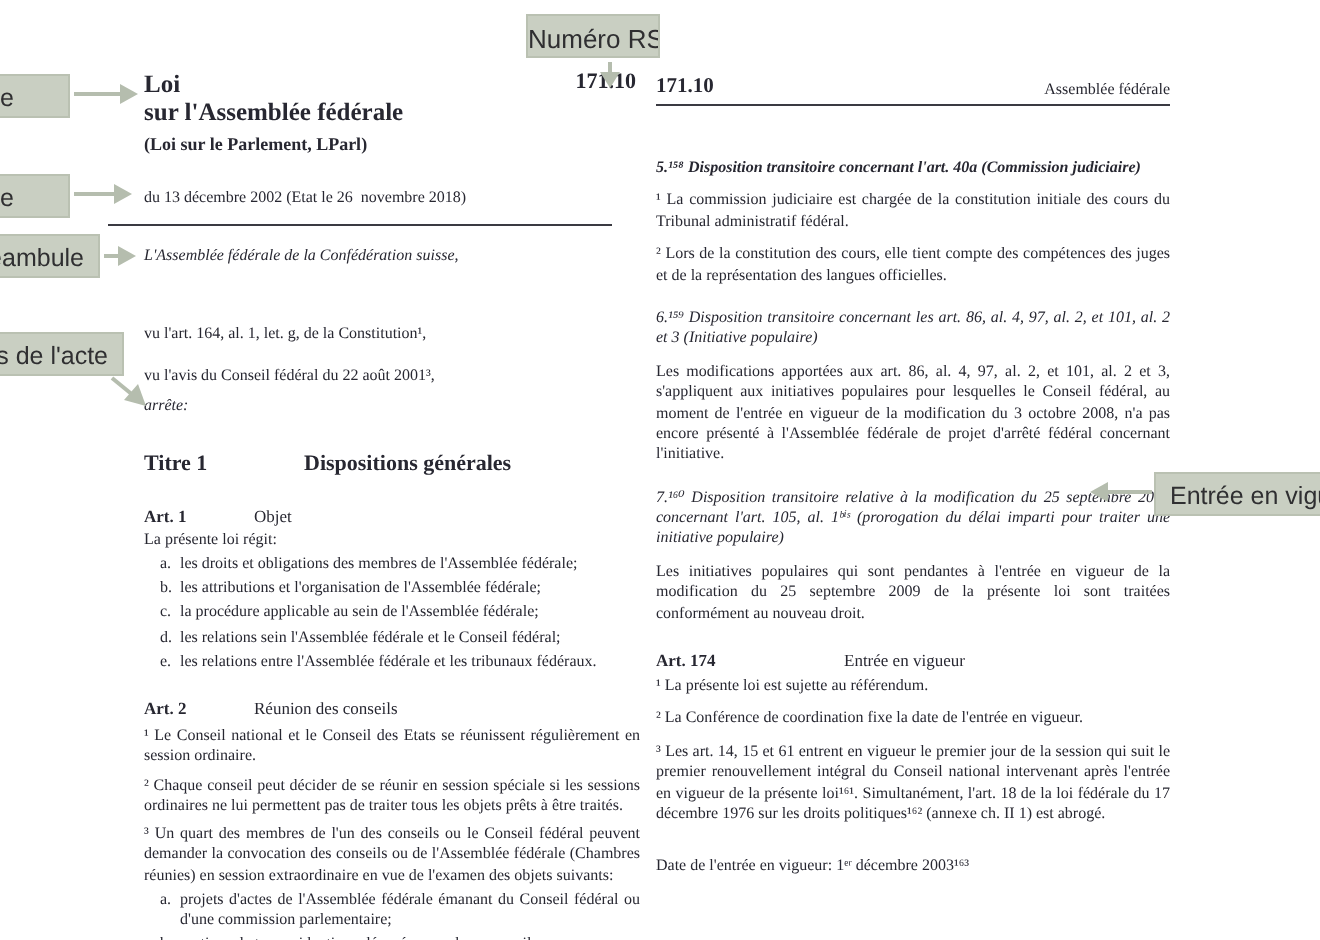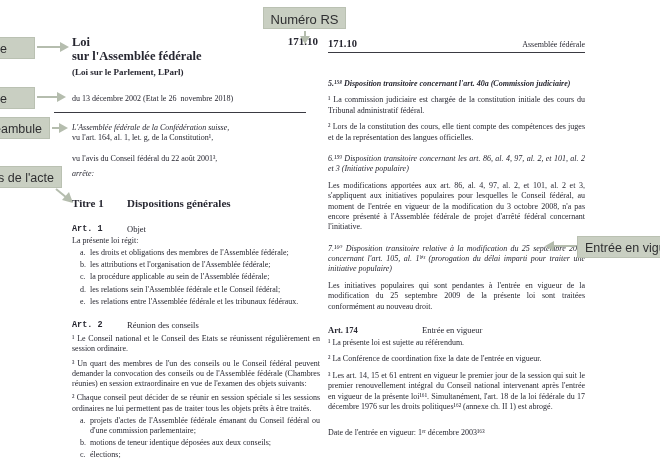--- a/index.html
+++ b/index.html
@@ -17,27 +17,27 @@
   #right-page{left:328px;top:38px;width:332px;height:432px;}
 
   .lp-content{margin-left:14px;width:248px;}
   .rs-left{position:absolute;right:2px;top:2px;font-weight:bold;font-size:11px;}
   .law-title{font-size:12.5px;font-weight:bold;line-height:1.15;padding-top:2px;}
   .law-subtitle{font-size:9px;font-weight:bold;margin-top:3px;}
   .date-line{font-size:8px;margin-top:17px;white-space:pre-wrap;}
   .title-rule{border:0;border-top:1.5px solid #3a3a42;margin:9px 0 0 -4px;width:252px;}
   .preamble{margin-top:10px;font-size:8px;line-height:1.3;}
   .italic{font-style:italic;}
-  .preamble-lines{text-align:justify;}
+  .preamble-lines{text-align:justify;margin-top:29px;}
   .decree{margin-top:5px;font-size:8px;font-style:italic;}
   .heading-row{display:flex;margin-top:0;font-size:11px;}
   .heading-row .h-label{width:55px;flex:0 0 55px;font-weight:bold;}
-  .heading-row .h-title{font-weight:bold;}
+  .heading-row .h-title{font-weight:bold;margin-left:25px;}
   .art-row{display:flex;font-size:8.5px;}
-  .art-row .h-label{width:55px;flex:0 0 55px;font-weight:bold;font-family:Liberation Mono, monospace;}
+  .art-row .h-label{width:55px;flex:0 0 55px;font-weight:bold;}
   .body-text{font-size:8px;line-height:1.28;text-align:justify;}
   .list-item{display:flex;font-size:8px;line-height:1.28;margin-top:2px;}
   .list-item .li-label{flex:0 0 18px;padding-left:8px;box-sizing:border-box;}
   .list-item .li-text{flex:1;text-align:justify;}
   .para{margin-top:4px;}
   
   .rp-header{width:257px;display:flex;justify-content:space-between;align-items:flex-end;font-size:8px;}
   .rp-header .rp-rs{font-weight:bold;font-size:10.5px;}
   .rp-rule{border:0;border-top:1.2px solid #3a3a42;width:257px;margin:3px 0 0 0;}
   .rp-main{width:257px;}
@@ -52,21 +52,21 @@
     background:#c9cfc2;
     border:1px solid #bac1b2;
     box-sizing:border-box;
     color:#2f2f31;
     font-family:"Liberation Sans","DejaVu Sans",sans-serif;
     font-size:12.5px;
     line-height:1;
     padding-top:5px;height:22px;
     white-space:nowrap;overflow:hidden;
   }
-  #co-numero-rs{left:263px;top:7px;width:83px;text-align:center;font-size:13px;}
+  #co-numero-rs{left:263px;top:7px;width:67px;text-align:center;font-size:13px;}
   #co-titre{left:-70px;top:37px;width:105px;text-align:right;padding-right:27px;}
   #co-date{left:-70px;top:87px;width:105px;text-align:right;padding-right:27px;}
   #co-preambule{left:-60px;top:117px;width:110px;text-align:right;padding-right:7px;}
   #co-corps{left:-60px;top:166px;width:122px;text-align:right;padding-right:7px;}
   #co-entree{left:577px;top:236px;width:100px;text-align:left;padding-left:7px;}
   #arrow-layer{position:absolute;left:0;top:0;pointer-events:none;}
 </style>
 </head>
 <body>
 
@@ -121,22 +121,22 @@
     <div class="list-item">
       <span class="li-label">e.</span>
       <span class="li-text">les relations entre l'Assemblée fédérale et les tribunaux fédéraux.</span>
     </div>
 
     <div class="art-row" style="margin-top:13px;">
       <span class="h-label">Art. 2</span>
       <span>Réunion des conseils</span>
     </div>
     <div class="body-text para">¹ Le Conseil national et le Conseil des Etats se réunissent régulièrement en session ordinaire.</div>
+    <div class="body-text para">² Chaque conseil peut décider de se réunir en session spéciale si les sessions ordinaires ne lui permettent pas de traiter tous les objets prêts à être traités.</div>
     <div class="body-text para">³ Un quart des membres de l'un des conseils ou le Conseil fédéral peuvent demander la convocation des conseils ou de l'Assemblée fédérale (Chambres réunies) en session extraordinaire en vue de l'examen des objets suivants:</div>
-    <div class="body-text para">² Chaque conseil peut décider de se réunir en session spéciale si les sessions ordinaires ne lui permettent pas de traiter tous les objets prêts à être traités.</div>
     <div class="list-item">
       <span class="li-label">a.</span>
       <span class="li-text">projets d'actes de l'Assemblée fédérale émanant du Conseil fédéral ou d'une commission parlementaire;</span>
     </div>
     <div class="list-item">
       <span class="li-label">b.</span>
       <span class="li-text">motions de teneur identique déposées aux deux conseils;</span>
     </div>
     <div class="list-item">
       <span class="li-label">c.</span>

